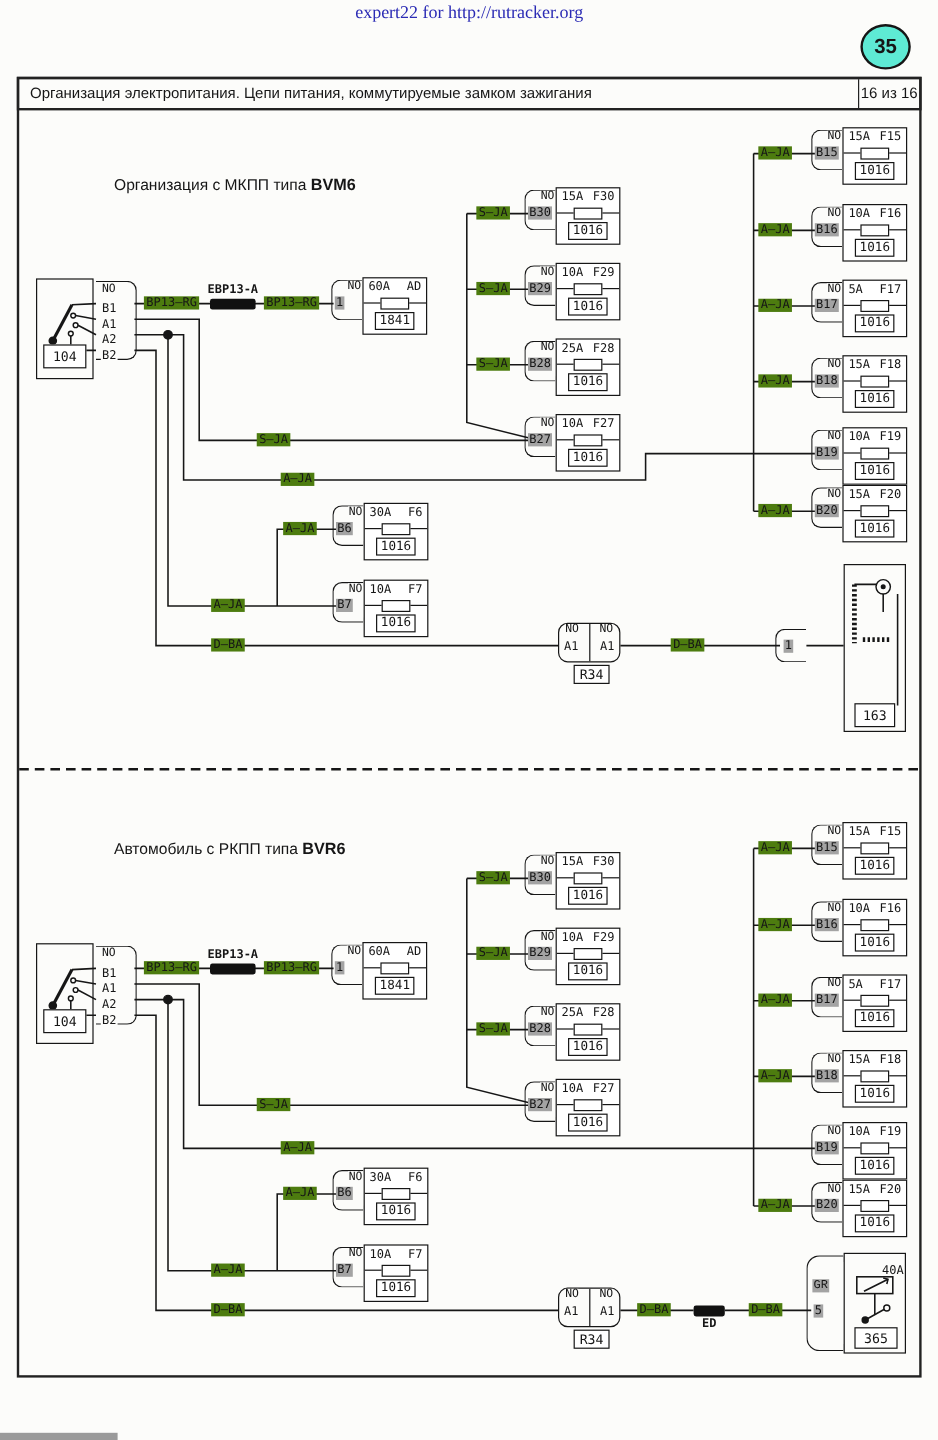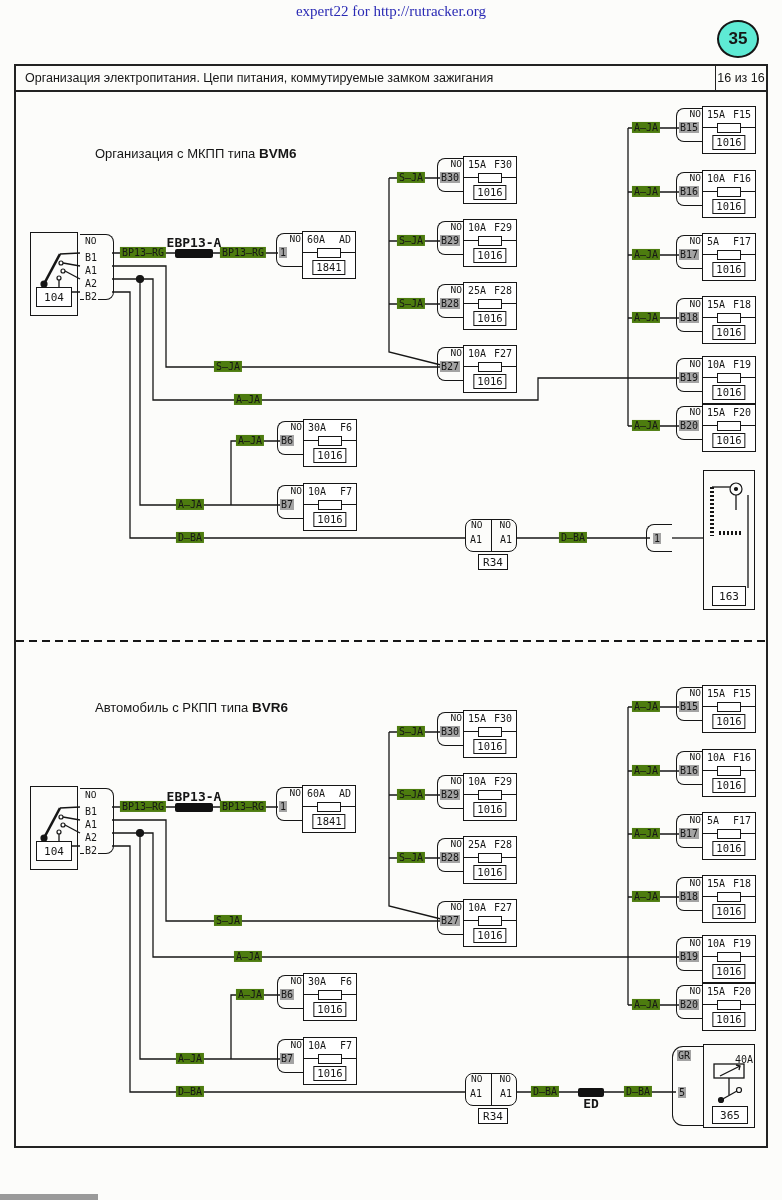--- a/index.html
+++ b/index.html
@@ -41,21 +41,21 @@
   .brkt-l{border:1.4px solid #161616;border-right:none;border-radius:8px 0 0 8px;box-sizing:border-box;}
   .brkt-r{border:1.4px solid #161616;border-left:none;border-radius:0 8px 8px 0;box-sizing:border-box;}
   .no{position:absolute;top:0;right:0;font-size:9.5px;line-height:10px;background:#fcfcfa;padding:0 1px;}
   .pin{position:absolute;left:2px;top:13px;font-size:10px;line-height:11px;background:#a3a3a3;padding:0 1px;}
   .ino{position:absolute;left:5px;top:1px;font-size:9.5px;line-height:10px;}
   .ipin{position:absolute;left:4px;font-size:10px;line-height:11px;background:#fcfcfa;padding:0 1px;}
   .blkid{border:1.5px solid #161616;background:#fff;display:flex;align-items:center;
          justify-content:center;font-size:11px;box-sizing:border-box;}
   .wlabel{background:#4d7c0f;font-size:10px;line-height:11px;padding:0 2px;
           transform:translate(-50%,-55%);white-space:nowrap;}
-  .slabel{font-size:13px;font-weight:bold;line-height:9px;transform:translate(-50%,-50%);white-space:nowrap;}
+  .slabel{font-size:10px;font-weight:bold;line-height:9px;transform:translate(-50%,-50%);white-space:nowrap;}
   .link{background:#111;border-radius:2px;}
   .relay{border:1.5px solid #161616;border-radius:8px;box-sizing:border-box;background:transparent;}
   .relay .mid{position:absolute;left:50%;top:0;bottom:0;border-left:1.4px solid #161616;}
   .relay .rno{position:absolute;top:0;font-size:9.5px;line-height:10px;background:#fcfcfa;}
   .relay .rpin{position:absolute;top:14px;font-size:10px;line-height:11px;background:#fcfcfa;}
   svg{position:absolute;left:0;top:0;}
 </style>
 </head>
 <body>
 
@@ -501,21 +501,21 @@
         <span class="rno" style="right: 5px;">NO</span>
         <span class="rpin" style="left: 4px;">A1</span>
         <span class="rpin" style="right: 4px;">A1</span>
       </div>
       <div class="abs blkid" style="left: 478px; top: 1108px; width: 30px; height: 16px;">R34</div>
       <div class="abs wlabel" style="left: 545px; top: 1092px; width: auto; height: auto;"><span class="">D—BA</span></div>
       <div class="abs link" style="left: 578px; top: 1088px; width: 26px; height: 9px;"></div>
       <div class="abs slabel" style="left: 591px; top: 1103px; width: auto; height: auto;"><span class="">ED</span></div>
       <div class="abs wlabel" style="left: 638px; top: 1092px; width: auto; height: auto;"><span class="">D—BA</span></div>
       <div class="abs brkt-l" style="left: 672px; top: 1046px; width: 31px; height: 80px; border-radius: 11px 0px 0px 11px;">
-        <span class="pin" style="top: 3px; left: 4px;">GR</span>
+        <span class="pin" style="top: 19px; left: 4px; font-family: Liberation Mono, monospace;">GR</span>
         <span class="pin" style="top: 40px; left: 5px;">5</span>
       </div>
       <div class="abs blockrect" style="left: 703px; top: 1044px; width: 52px; height: 84px;"></div>
       <div class="abs wlabel" style="left: 735px; top: 1054px; width: 0px; height: 0px; background: transparent;"><span class="">40A</span></div>
       <div class="abs blkid" style="left: 712px; top: 1106px; width: 36px; height: 18px;">365</div>
     </div>
   <div class="abs graystub"></div>
 </div>
 
 </body></html>

